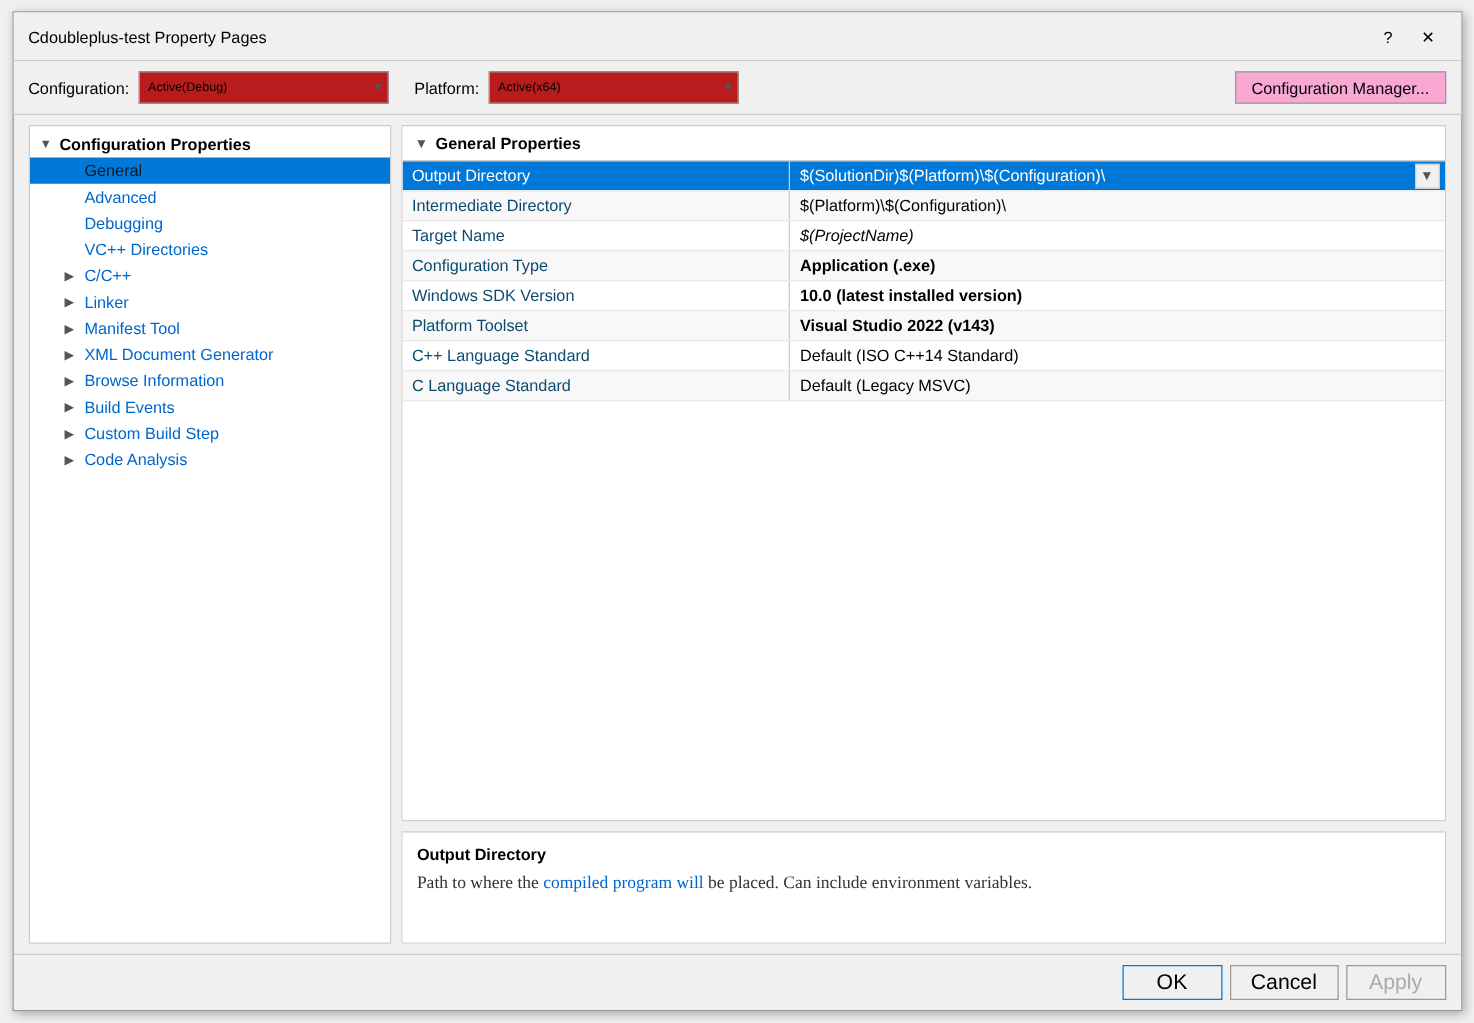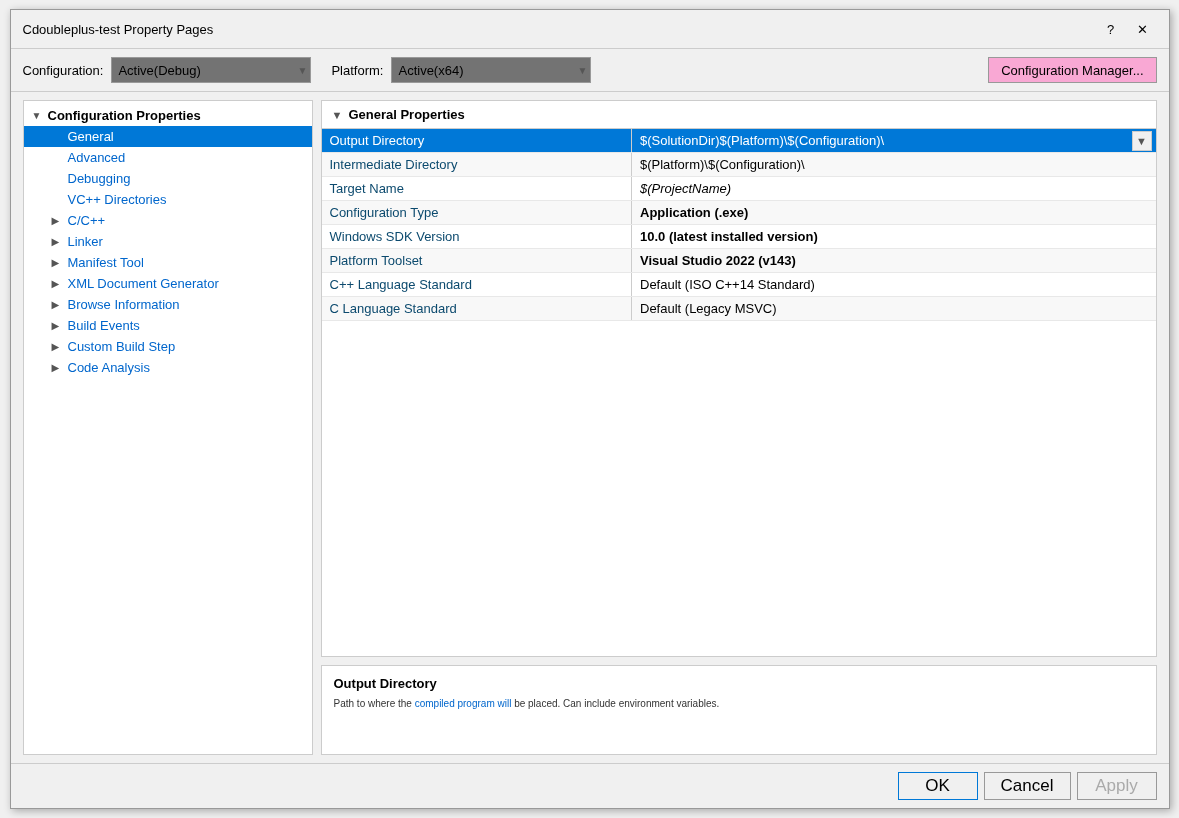--- a/index.html
+++ b/index.html
@@ -74,22 +74,22 @@
 
     .select-wrapper {
       position: relative;
       display: inline-flex;
       align-items: center;
     }
 
     .select-wrapper select {
       height: 26px;
       border: 1px solid #999;
-      background: #737373;
-      font-size: 13px;
+      background: #b91c1c;
+      font-size: 10px;
       padding: 0 24px 0 6px;
       appearance: none;
       cursor: pointer;
       min-width: 200px;
     }
 
     .select-arrow {
       position: absolute;
       right: 4px;
       pointer-events: none;
@@ -135,21 +135,21 @@
       cursor: pointer;
       display: flex;
       align-items: center;
       gap: 4px;
       color: #000;
       user-select: none;
     }
 
     .tree-item.selected {
       background: #0078d7;
-      color: #ffffff;
+      color: #0f172a;
     }
 
     .tree-item.root-item {
       font-weight: bold;
       color: #000;
     }
 
     .tree-item.child-item {
       padding-left: 28px;
     }
@@ -254,23 +254,24 @@
       max-height: 110px;
     }
 
     .description-title {
       font-weight: bold;
       font-size: 13px;
       margin-bottom: 6px;
     }
 
     .description-text {
-      font-size: 10px;
+      font-size: 14px;
       color: #333;
       line-height: 1.4;
+      font-family: Liberation Serif, serif;
     }
 
     .description-text .link-text {
       color: #0066cc;
     }
 
     .bottom-buttons {
       display: flex;
       justify-content: flex-end;
       padding: 8px 12px;

